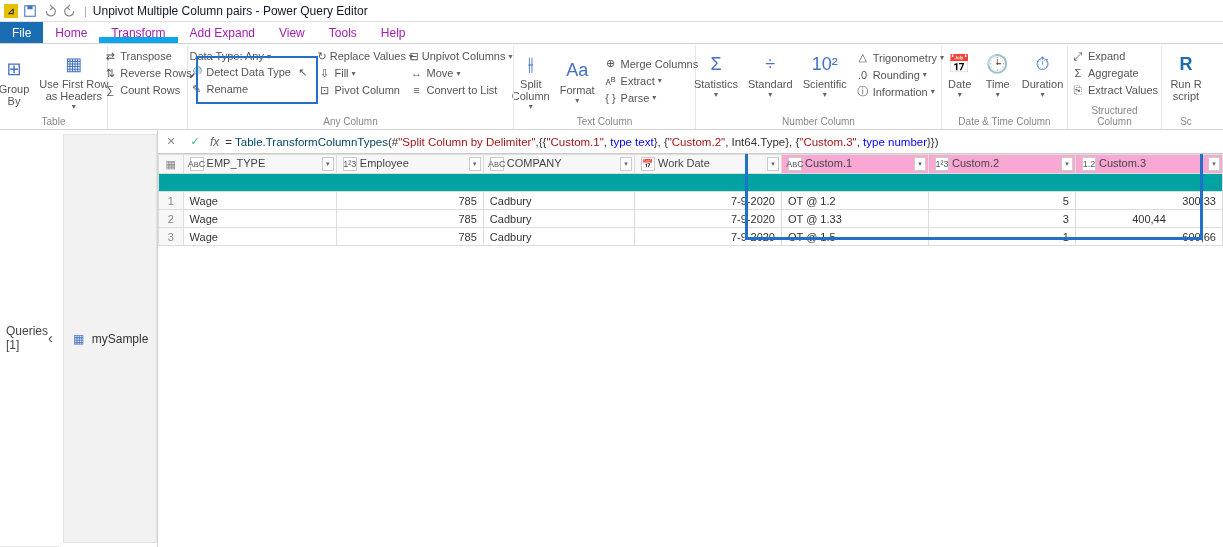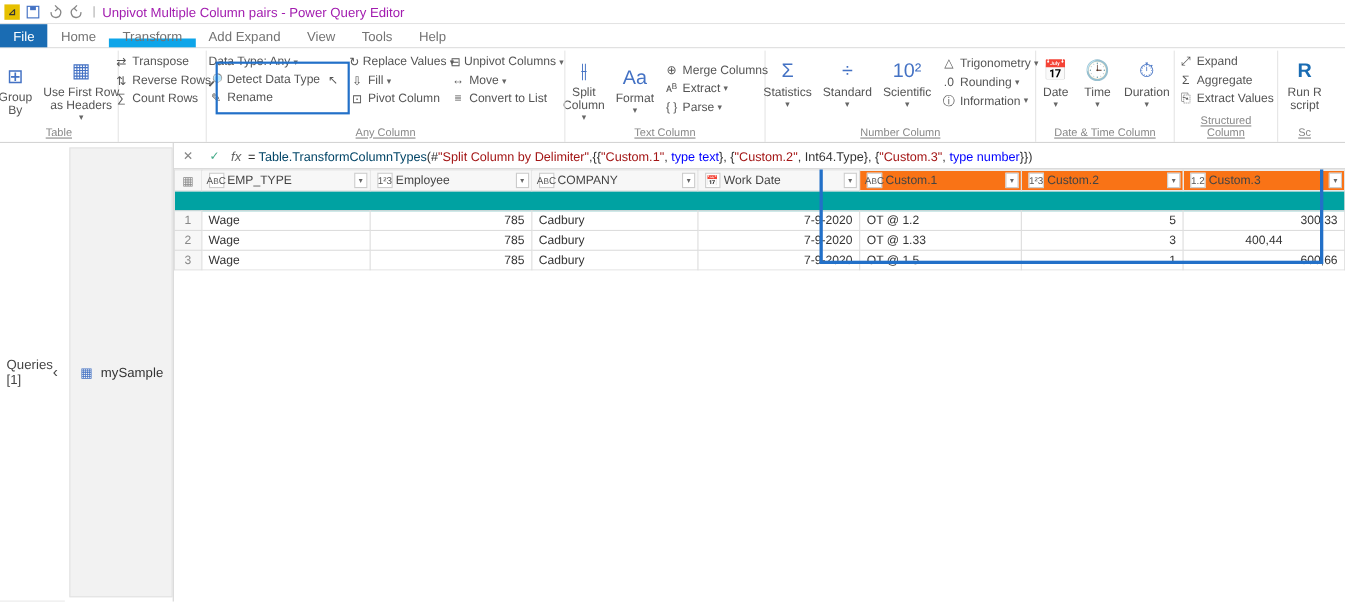--- a/index.html
+++ b/index.html
@@ -2,30 +2,30 @@
 <html><head>
 <meta charset="utf-8">
 <style>
 * { box-sizing: border-box; margin: 0; padding: 0; font-family: "Segoe UI", Arial, sans-serif; }
 body { width: 1223px; height: 547px; background: #fff; font-size: 11px; color: #333; overflow: hidden; }
 
 .titlebar { display: flex; align-items: center; height: 22px; background: #fff; border-bottom: 1px solid #e0e0e0; padding: 0 4px; gap: 4px; }
 .titlebar .pq-logo { width: 14px; height: 14px; background: #e6c000; display: inline-flex; align-items: center; justify-content: center; font-size: 9px; font-weight: bold; color: #333; }
 .titlebar .qat-icon { width: 16px; height: 16px; display: inline-flex; align-items: center; justify-content: center; color: #555; }
 .titlebar .sep { color: #aaa; margin: 0 2px; }
-.titlebar .title { font-size: 12px; color: #a21caf; }
+.titlebar .title { font-size: 12px; color: #0f172a; }
 
 .menubar { display: flex; align-items: stretch; height: 22px; background: #fff; border-bottom: 1px solid #d4d4d4; }
-.menubar .tab { padding: 4px 12px; font-size: 12px; color: #737373; cursor: default; }
+.menubar .tab { padding: 4px 12px; font-size: 12px; color: #a21caf; cursor: default; }
 .menubar .tab.file { background: #1a6cb3; color: #fff; }
-.menubar .tab.active { border-bottom: 8px solid #0ea5e9; padding-bottom: 2px; }
+.menubar .tab.active { border-bottom: 6px solid #0ea5e9; padding-bottom: 2px; }
 
 .ribbon { display: flex; background: #fff; border-bottom: 1px solid #d4d4d4; height: 86px; padding-top: 2px; }
 .rib-group { border-right: 1px solid #e5e5e5; display: flex; flex-direction: column; justify-content: space-between; align-items: center; padding: 2px 6px 0 6px; }
-.rib-group-label { font-size: 10px; color: #888; text-align:center; padding: 2px 0; text-decoration: underline; }
+.rib-group-label { font-size: 10px; color: #888; text-align:center; padding: 2px 0; }
 .rib-row { display: flex; align-items: center; gap: 2px; }
 .rib-col { display: flex; flex-direction: column; gap: 1px; }
 .rib-btn { display: flex; align-items: center; gap: 3px; padding: 1px 3px; font-size: 11px; color: #555; white-space: nowrap; cursor: default; }
 .rib-btn .ico { width: 14px; height: 14px; display: inline-flex; align-items:center; justify-content:center; }
 .rib-big { display: flex; flex-direction: column; align-items: center; padding: 2px 4px; font-size: 11px; color: #555; text-align: center; }
 .rib-big .ico-big { width: 28px; height: 28px; display:inline-flex; align-items:center; justify-content:center; font-size:18px; color:#4472c4; }
 .highlight-box { border: 2px solid #2270c8; position: absolute; pointer-events: none; }
 .ribbon-wrap { position: relative; }
 .dd::after { content: " ▾"; font-size: 8px; color: #666; }
 
@@ -42,21 +42,21 @@
 .formula-bar .ftxt { flex:1; font-family: Consolas, monospace; font-size: 11.5px; }
 .tok-eq { color:#333; }
 .tok-fn { color:#046; }
 .tok-str { color:#a31515; }
 .tok-kw { color:#00f; }
 
 .grid { position: relative; overflow:auto; }
 table.gridtbl { border-collapse: collapse; width: 100%; font-size: 11px; }
 table.gridtbl th, table.gridtbl td { border: 1px solid #ddd; padding: 2px 6px; height: 18px; text-align:left; white-space: nowrap; }
 table.gridtbl th { background: #f7f7f7; font-weight: normal; color:#444; position:relative; }
-table.gridtbl th.selected { background: #f97316; }
+table.gridtbl th.selected { background: #f9a8d4; }
 table.gridtbl th .type-ico { display:inline-flex; width:14px; height:14px; align-items:center; justify-content:center; font-size:9px; color:#555; margin-right:3px; background:#fff; border:1px solid #ccc; }
 table.gridtbl th .col-dd { position:absolute; right:2px; top:2px; width:12px; height:14px; border:1px solid #ccc; background:#fff; font-size:7px; display:inline-flex; align-items:center; justify-content:center; color:#666; }
 table.gridtbl .row-hdr { background:#f7f7f7; text-align:center; color:#888; width:22px; }
 table.gridtbl td.num, table.gridtbl th .num { text-align:right; }
 .header-strip { height:3px; background:#00a2a2; border:none; padding:0; }
 
 .blue-box { position:absolute; border:3px solid #2270c8; pointer-events:none; }
 
 svg { display:block; }
 </style>

